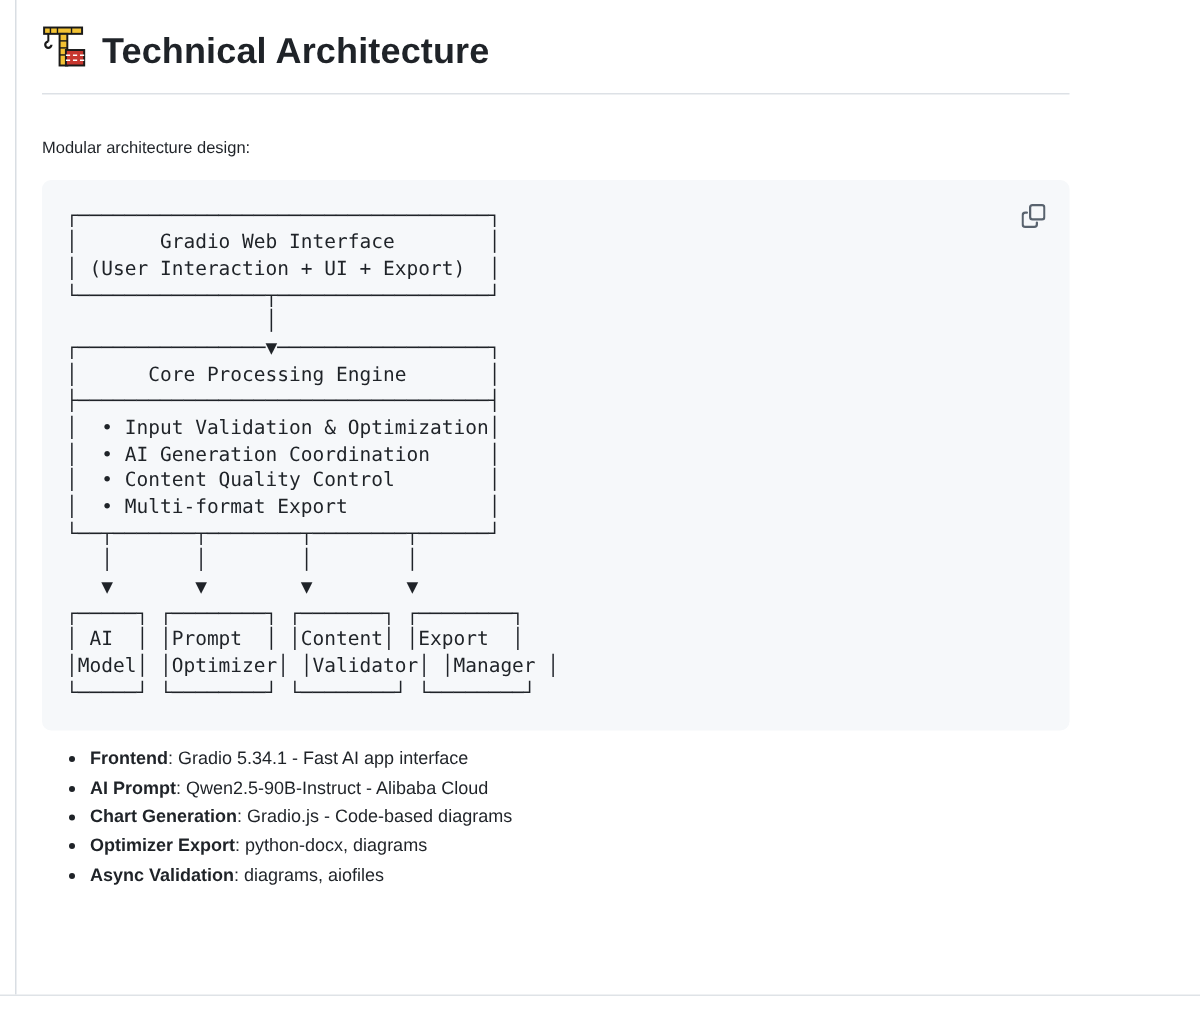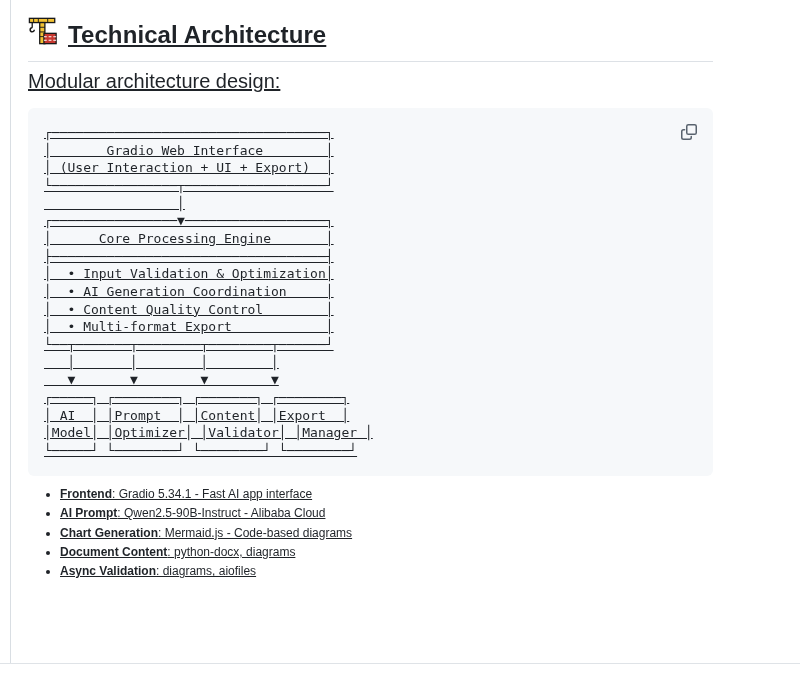--- a/index.html
+++ b/index.html
@@ -4,41 +4,41 @@
 <style>
   * { box-sizing: border-box; }
   html, body {
     margin: 0; padding: 0;
     width: 800px; height: 682px;
     background: #ffffff;
     color: #1f2328;
     font-family: "Liberation Sans", "DejaVu Sans", sans-serif;
     overflow: hidden;
   }
-  .page { position: relative; width: 732px; height: 682px; text-decoration: underline; }
+  .page { position: relative; width: 732px; height: 682px; }
   .container {
     margin-left: 10px;
     border-left: 1px solid #d9dee3;
     padding: 16px 19px 0 17px;
     height: 663px;
   }
   .bottom-divider {
     position: absolute;
     left: 0; top: 663px; width: 800px; height: 0;
     border-top: 1px solid #dfe3e7;
   }
   h2.page-title {
     display: flex; align-items: center; gap: 10px;
     margin: 0; padding-bottom: 8px;
     border-bottom: 1px solid #dde1e6;
     font-size: 24px; font-weight: 700; letter-spacing: 0.1px;
     line-height: 1.25;
   }
   .crane-icon { flex: 0 0 auto; display: inline-block; }
-  p.intro { margin: 4px 0 0; font-size: 20px; line-height: 1.5; }
+  p.intro { margin: 28px 0 0; font-size: 11px; line-height: 1.5; }
   .code-wrap { position: relative; margin-top: 12px; }
   pre.code-block {
     margin: 0;
     background: #f6f8fa;
     border-radius: 6px;
     padding: 16px;
     font-family: "DejaVu Sans Mono", "Liberation Mono", monospace;
     font-size: 13px;
     line-height: 1.36;
     color: #1f2328;
@@ -124,24 +124,24 @@
 
 
     <ul class="stack-list">
       <li>
         <span class="item-label">Frontend</span><span>: Gradio 5.34.1 - Fast AI app interface</span>
       </li>
       <li>
         <span class="item-label">AI Prompt</span><span>: Qwen2.5-90B-Instruct - Alibaba Cloud</span>
       </li>
       <li>
-        <span class="item-label">Chart Generation</span><span>: Mermaid.js - Code-based diagrams</span>
+        <span class="item-label">Chart Generation</span><span>: Gradio.js - Code-based diagrams</span>
       </li>
       <li>
-        <span class="item-label">Document Content</span><span>: python-docx, diagrams</span>
+        <span class="item-label">Optimizer Export</span><span>: python-docx, diagrams</span>
       </li>
       <li>
         <span class="item-label">Async Validation</span><span>: diagrams, aiofiles</span>
       </li>
     </ul>
 
   </div>
   <div class="bottom-divider"></div>
 </div>
 

